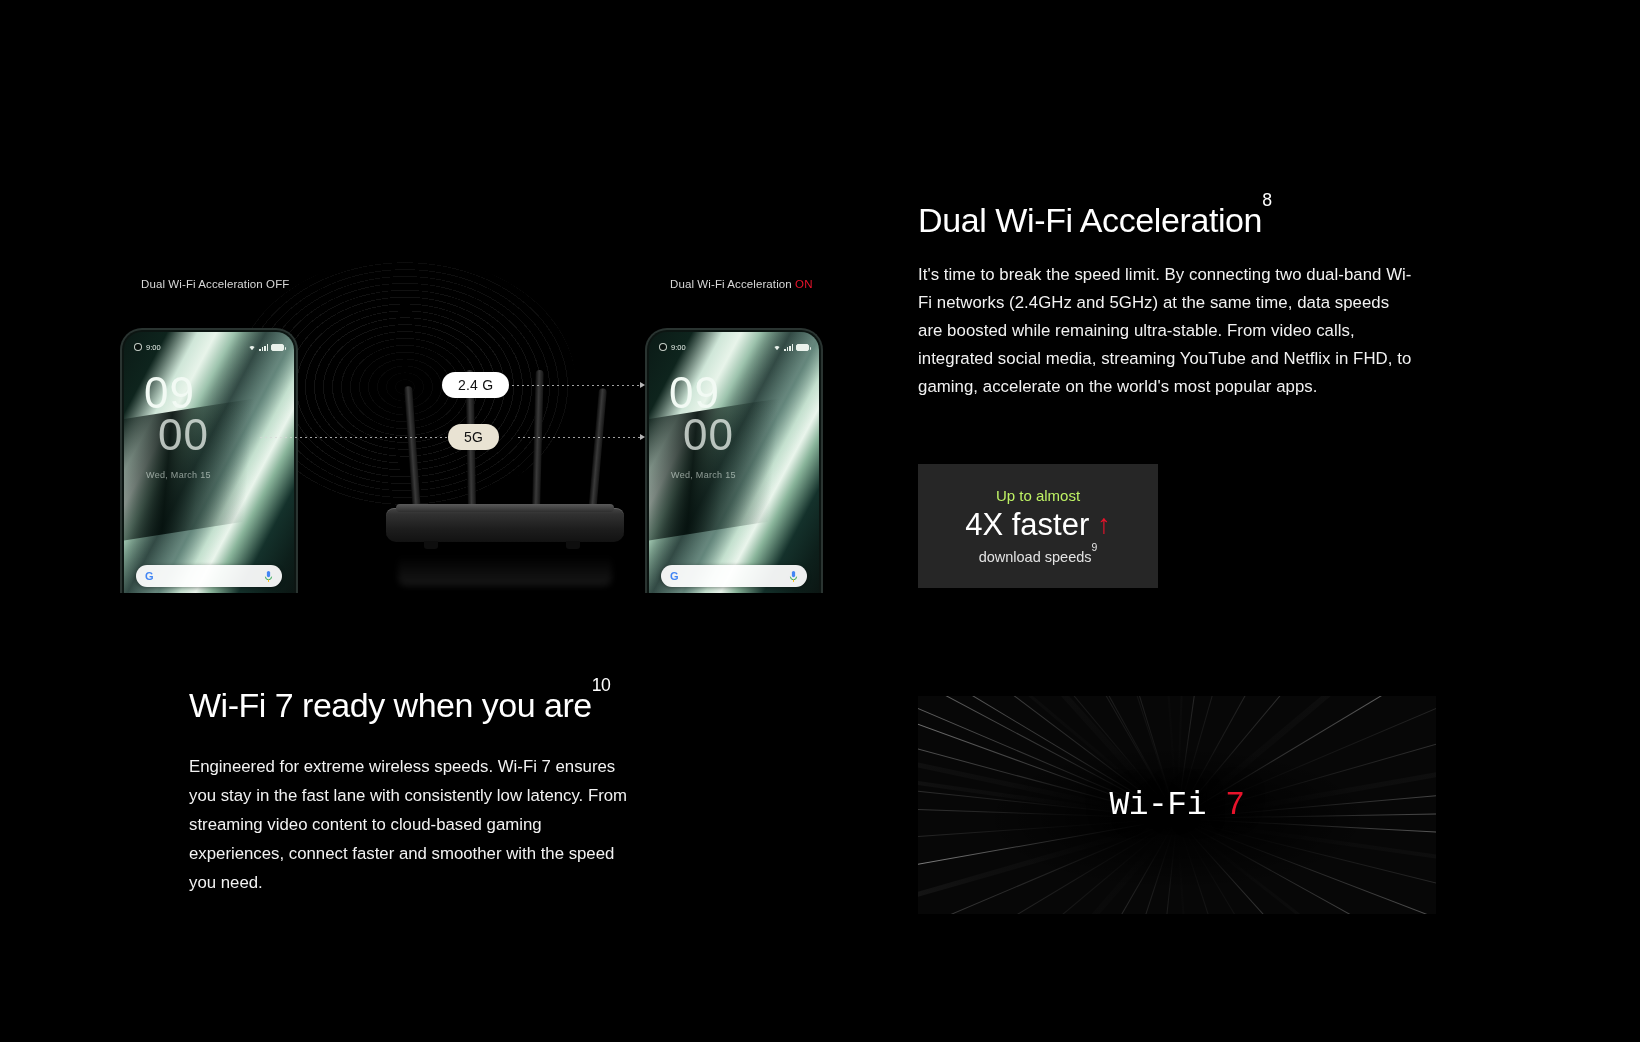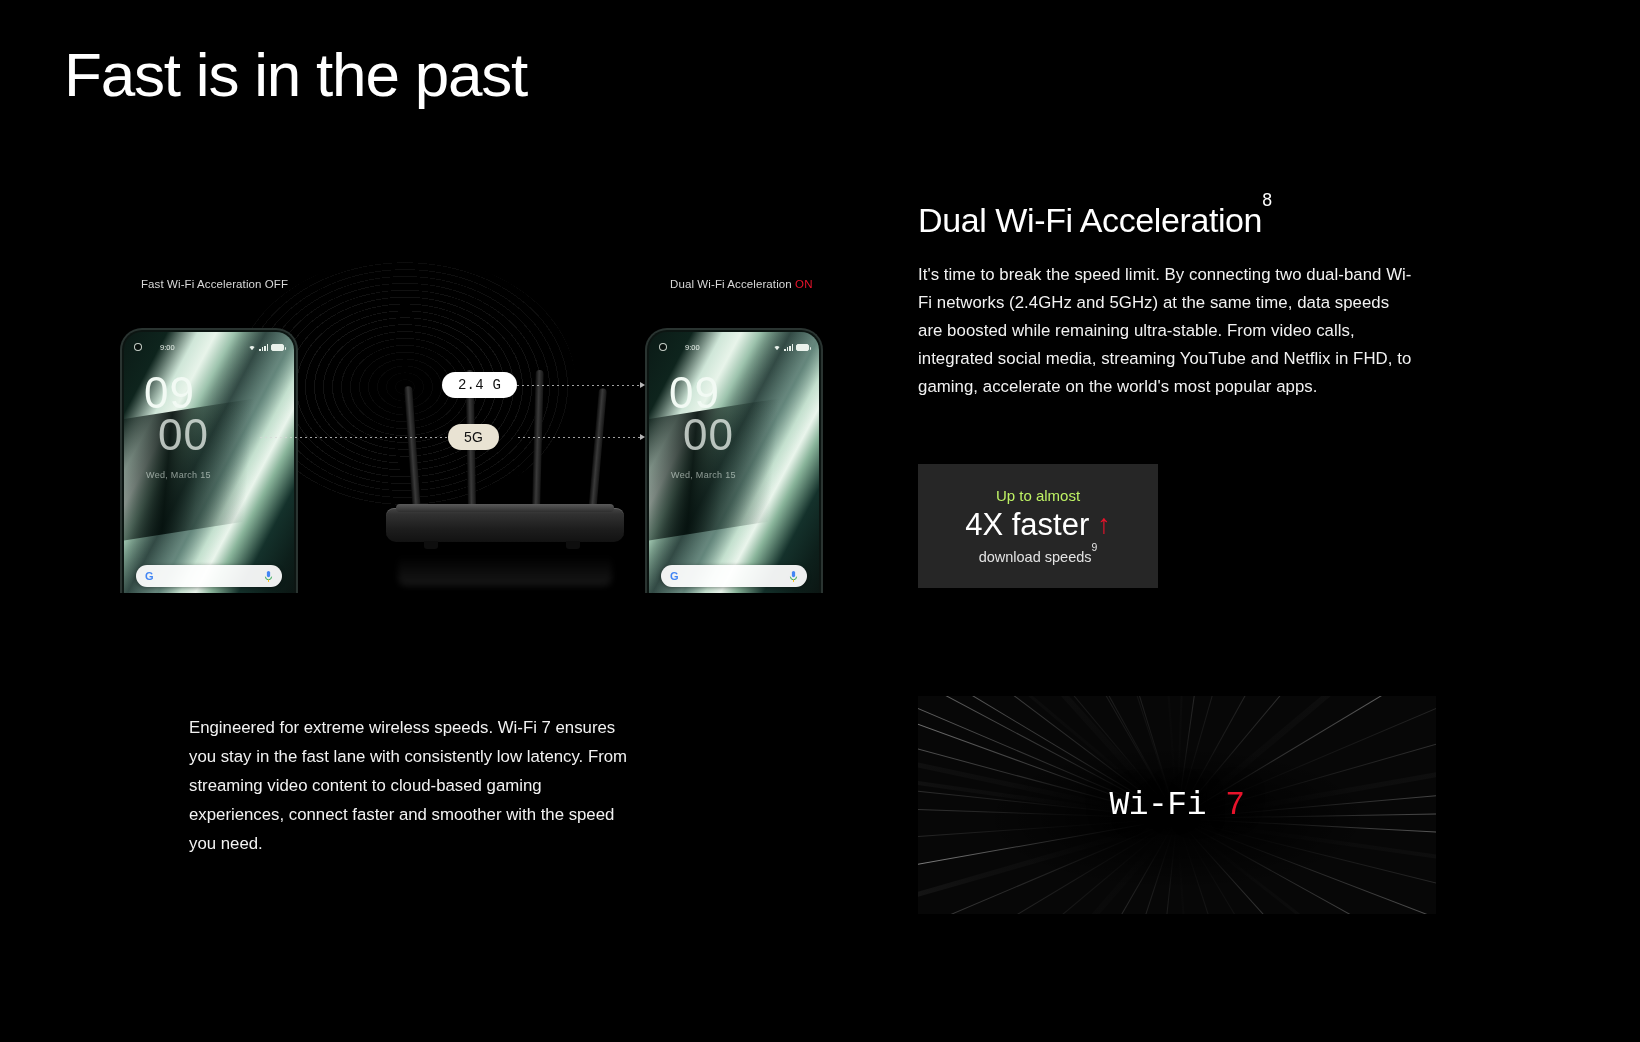--- a/index.html
+++ b/index.html
@@ -80,21 +80,21 @@
     background:linear-gradient(104deg, rgba(0,0,0,0) 10%, rgba(3,14,11,.92) 34%, rgba(10,28,22,.5) 44%, rgba(0,0,0,0) 60%);
     transform:rotate(-9deg);
     pointer-events:none;
   }
   .status-bar{
     position:absolute; left:0; right:0; top:10px; height:14px;
     display:flex; align-items:center; justify-content:space-between;
     padding:0 12px; z-index:4;
     font-size:7.5px; color:#eaf2ec;
   }
-  .status-left{ display:flex; align-items:center; gap:18px; }
+  .status-left{ display:flex; align-items:center; gap:4px; }
   .punch-hole{
     width:8px; height:8px; border-radius:50%;
     border:1px solid rgba(230,240,232,.85); background:#07100d;
   }
   .status-right{ display:flex; align-items:center; gap:3px; }
   .sig-wifi{ width:8px; height:7px; }
   .sig-bars{ display:flex; align-items:flex-end; gap:1px; height:7px; }
   .sig-bars i{ display:block; width:1.5px; background:#eaf2ec; }
   .sig-bars i:nth-child(1){height:2px}.sig-bars i:nth-child(2){height:3.5px}
   .sig-bars i:nth-child(3){height:5px}.sig-bars i:nth-child(4){height:7px}
@@ -159,21 +159,21 @@
     filter:blur(3px); transform:scaleY(-1); border-radius:8px; opacity:.65;
   }
 
   
   .pill{
     position:absolute; z-index:6;
     height:26px; padding:0 16px; border-radius:13px;
     display:flex; align-items:center; justify-content:center;
     font-size:14px; font-weight:500; color:#111; letter-spacing:.2px;
   }
-  .pill.p24{ left:382px; top:110px; background:#ffffff;font-family:Liberation Mono, monospace; }
+  .pill.p24{ left:382px; top:110px; background:#ffffff; }
   .pill.p5 { left:388px; top:162px; background:#e9e3d3; }
   .dots{
     position:absolute; height:1px; z-index:3;
     background-image:linear-gradient(90deg, rgba(215,215,215,.75) 0 2px, rgba(0,0,0,0) 2px 5px);
     background-size:5px 1px; background-repeat:repeat-x;
   }
   .dots.d1{ left:452px; top:123px; width:130px; }
   .dots.d2{ left:200px; top:175px; width:190px; }
   .dots.d3{ left:458px; top:175px; width:125px; }
   .arrow-head{
@@ -252,27 +252,26 @@
     text-shadow:0 0 22px rgba(0,0,0,.85);
     font-family:Liberation Mono, monospace;
   }
   .tunnel-label .red{ color:#e8132b; font-weight:400; }
 </style>
 </head>
 <body>
 
 <div class="page">
 
-  <h1 class="page-title">Fast is in the past</h1>
 
   <div class="hero">
 
     <div class="ripples"></div>
 
-    <div class="hero-label off">Fast Wi-Fi Acceleration OFF</div>
+    <div class="hero-label off">Dual Wi-Fi Acceleration OFF</div>
 
     <div class="hero-label on">
       <span>Dual Wi-Fi Acceleration </span><span class="on-red">ON</span>
     </div>
 
     <div class="phone left">
       <div class="phone-screen"></div>
       <div class="status-bar">
         <span class="status-left">
           <span class="punch-hole"></span>
@@ -370,20 +369,21 @@
   <div class="stat-card">
     <div class="stat-top">Up to almost</div>
     <div class="stat-mid">
       <span>4X faster</span>
       <span class="stat-arrow">↑</span>
     </div>
     <div class="stat-bot"><span>download speeds</span><sup>9</sup></div>
   </div>
 
   <div class="col-bl">
+    <h2 class="bl-head"><span>Wi-Fi 7 ready when you are</span><sup>10</sup></h2>
     <p class="bl-body">Engineered for extreme wireless speeds. Wi-Fi 7 ensures you stay in the fast lane with consistently low latency. From streaming video content to cloud-based gaming experiences, connect faster and smoother with the speed you need.</p>
   </div>
 
   <div class="tunnel">
     <div id="tunnel-fx">
         <div class="wedge" style="width: 340px; height: 1.5px; opacity: 0.3; transform: rotate(-88deg);"></div>
         <div class="streak" style="width: 353px; opacity: 0.34; transform: rotate(-74deg);"></div>
         <div class="streak" style="width: 366px; opacity: 0.46; transform: rotate(-61deg);"></div>
         <div class="streak" style="width: 379px; opacity: 0.58; transform: rotate(-50deg);"></div>
         <div class="wedge" style="width: 392px; height: 5.5px; opacity: 0.3; transform: rotate(-40deg);"></div>

